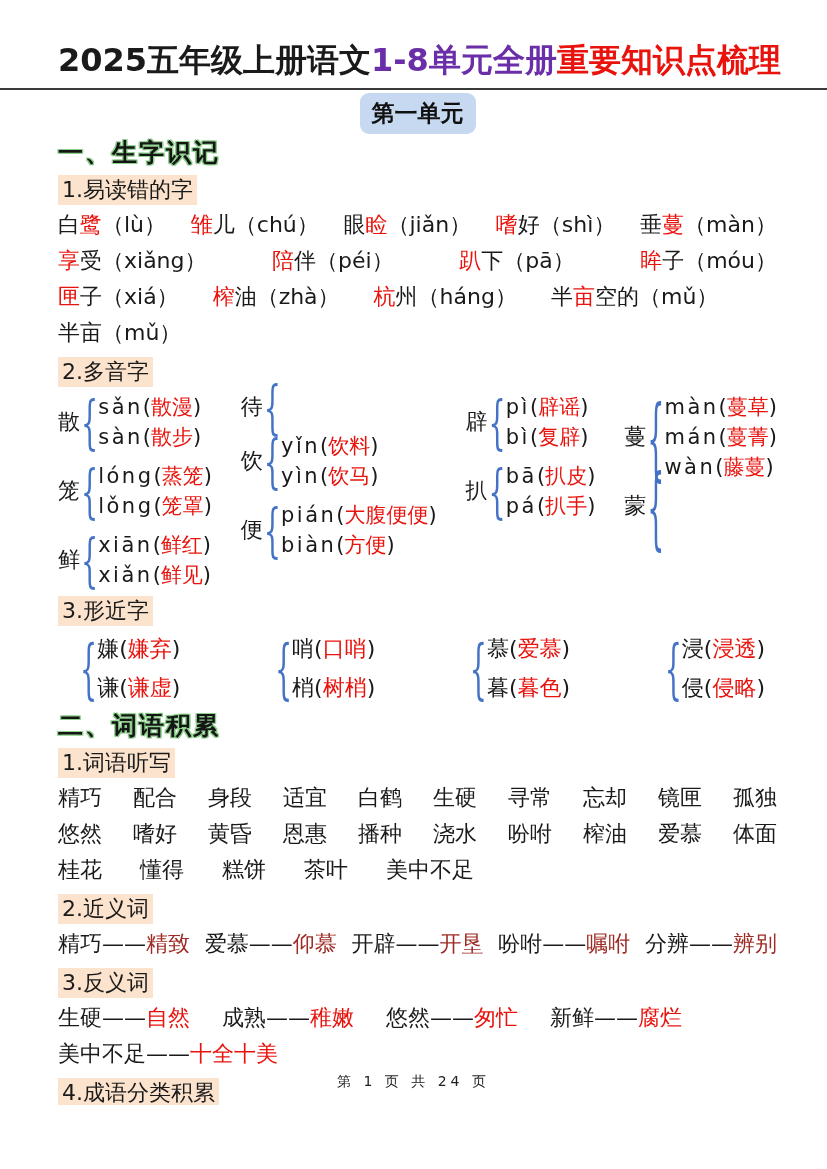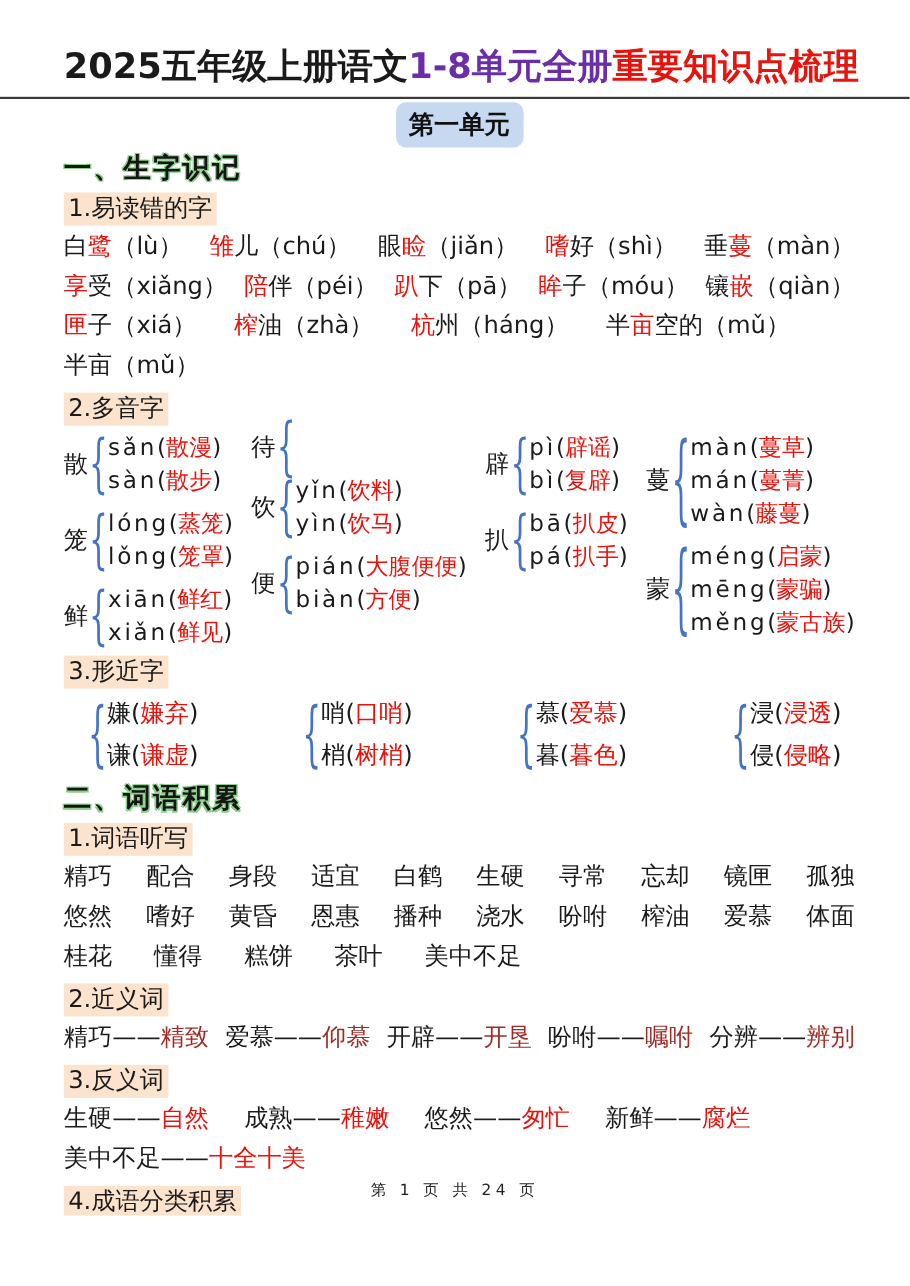--- a/index.html
+++ b/index.html
@@ -90,21 +90,20 @@
             <span class="easy-entry"><span class="red">雏</span><span>儿</span><span>（chú）</span></span>
             <span class="easy-entry"><span>眼</span><span class="red">睑</span><span>（jiǎn）</span></span>
             <span class="easy-entry"><span class="red">嗜</span><span>好</span><span>（shì）</span></span>
             <span class="easy-entry"><span>垂</span><span class="red">蔓</span><span>（màn）</span></span>
           </div>
           <div class="easy-row spread">
             <span class="easy-entry"><span class="red">享</span><span>受</span><span>（xiǎng）</span></span>
             <span class="easy-entry"><span class="red">陪</span><span>伴</span><span>（péi）</span></span>
             <span class="easy-entry"><span class="red">趴</span><span>下</span><span>（pā）</span></span>
             <span class="easy-entry"><span class="red">眸</span><span>子</span><span>（móu）</span></span>
-            <span class="easy-entry"><span>镶</span><span class="red">嵌</span><span>（qiàn）</span></span>
           </div>
           <div class="easy-row">
             <span class="easy-entry"><span class="red">匣</span><span>子</span><span>（xiá）</span></span>
             <span class="easy-entry"><span class="red">榨</span><span>油</span><span>（zhà）</span></span>
             <span class="easy-entry"><span class="red">杭</span><span>州</span><span>（háng）</span></span>
             <span class="easy-entry"><span>半</span><span class="red">亩</span><span>空的（mǔ）</span></span>
           </div>
           <div class="easy-row">
             <span class="easy-entry"><span>半亩（mǔ）</span></span>
           </div>
@@ -186,25 +185,20 @@
               <span class="brace b3">{</span>
               <div class="poly-lines">
                 <div class="poly-line"><span class="py">màn</span><span>(</span><span class="red">蔓草</span><span>)</span></div>
                 <div class="poly-line"><span class="py">mán</span><span>(</span><span class="red">蔓菁</span><span>)</span></div>
                 <div class="poly-line"><span class="py">wàn</span><span>(</span><span class="red">藤蔓</span><span>)</span></div>
               </div>
             </div>
             <div class="poly-entry">
               <span class="poly-char">蒙</span>
               <span class="brace b3">{</span>
-              <div class="poly-lines">
-                <div class="poly-line"><span class="py">méng</span><span>(</span><span class="red">启蒙</span><span>)</span></div>
-                <div class="poly-line"><span class="py">mēng</span><span>(</span><span class="red">蒙骗</span><span>)</span></div>
-                <div class="poly-line"><span class="py">měng</span><span>(</span><span class="red">蒙古族</span><span>)</span></div>
-              </div>
             </div>
           </div>
         </div>
 
       <div class="sublabel-wrap">
         <span class="sublabel">3.形近字</span>
       </div>
       <div id="similar-row">
           <div class="sim-group">
             <span class="brace b2s">{</span>

